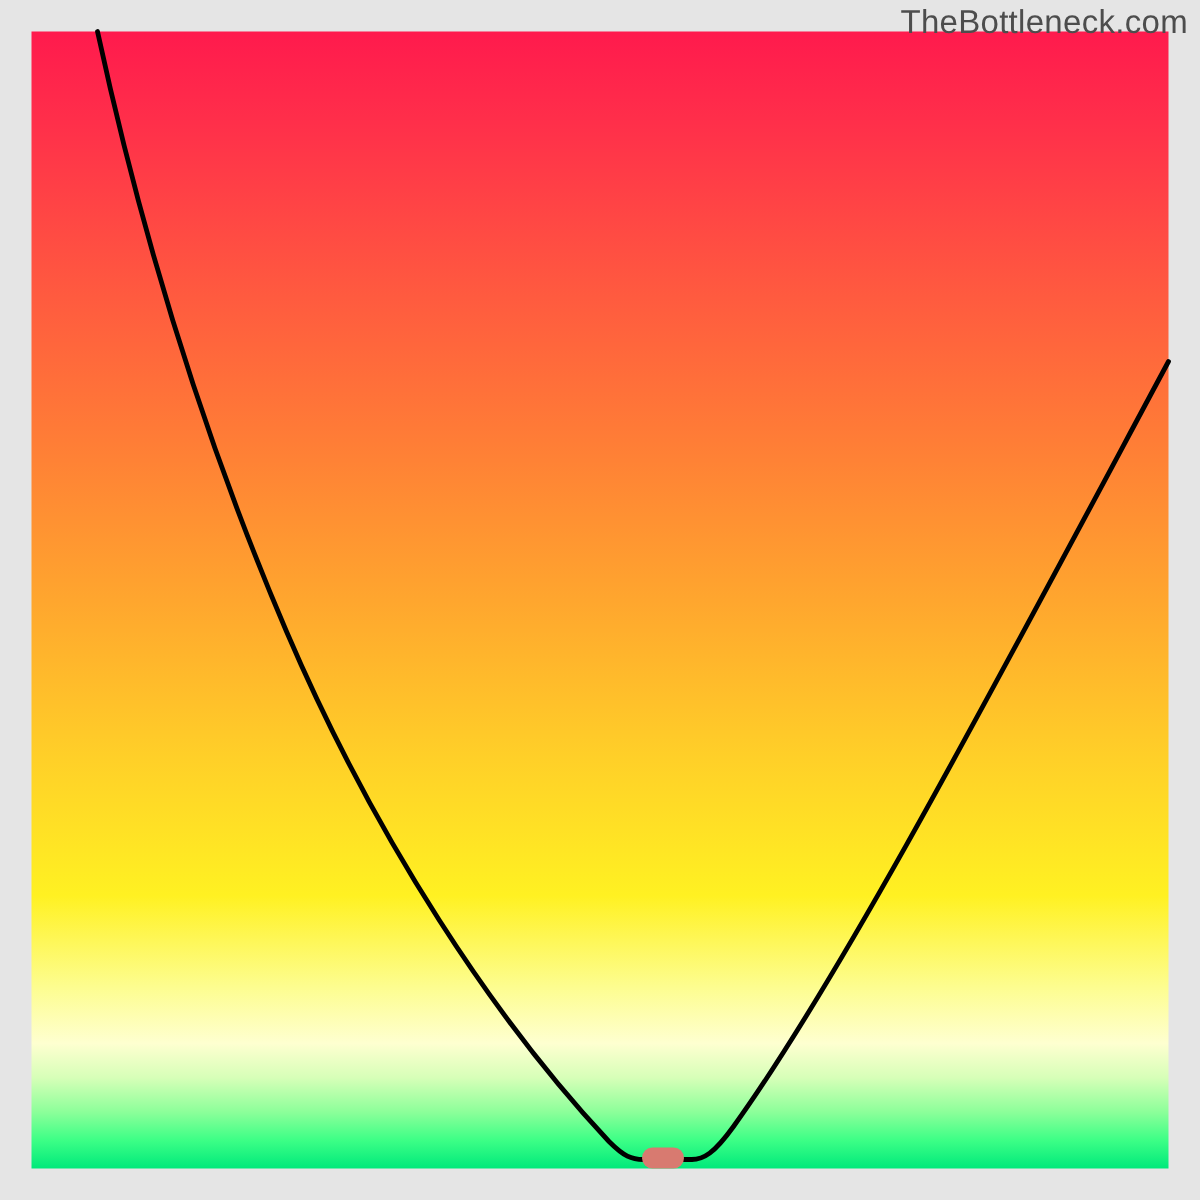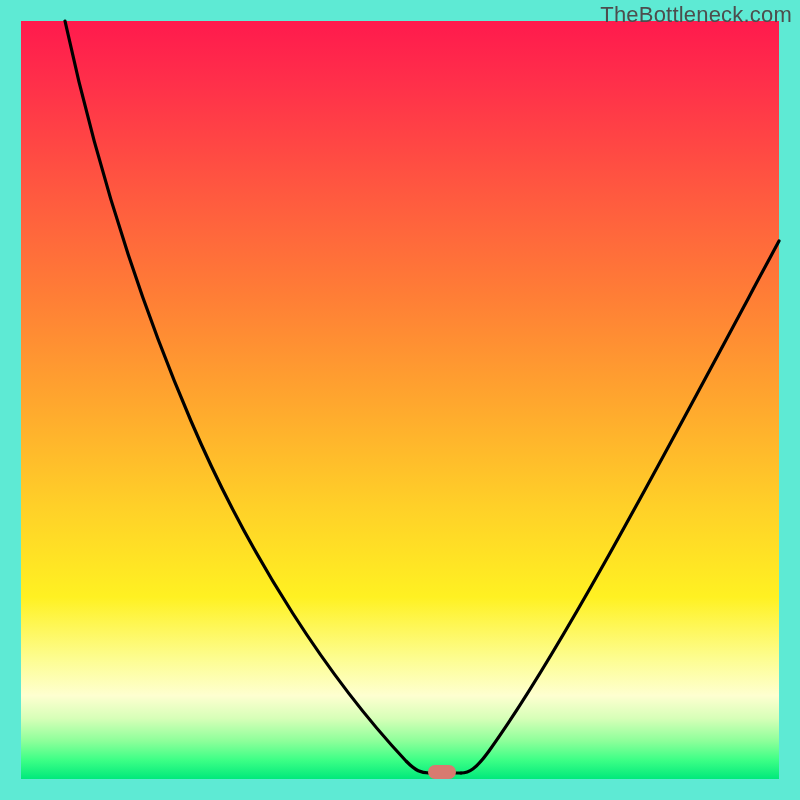--- a/index.html
+++ b/index.html
@@ -10,21 +10,21 @@
     background: #000;
     overflow: hidden;
     font-family: Arial, Helvetica, sans-serif;
   }
   .frame {
     position: absolute;
     top: 0;
     left: 0;
     width: 800px;
     height: 800px;
-    background: #5eead4;
+    background: #e5e5e5;
   }
   .plot-area {
     position: absolute;
     top: 21px;
     left: 21px;
     width: 758px;
     height: 758px;
     
     background: linear-gradient(
       to bottom,

